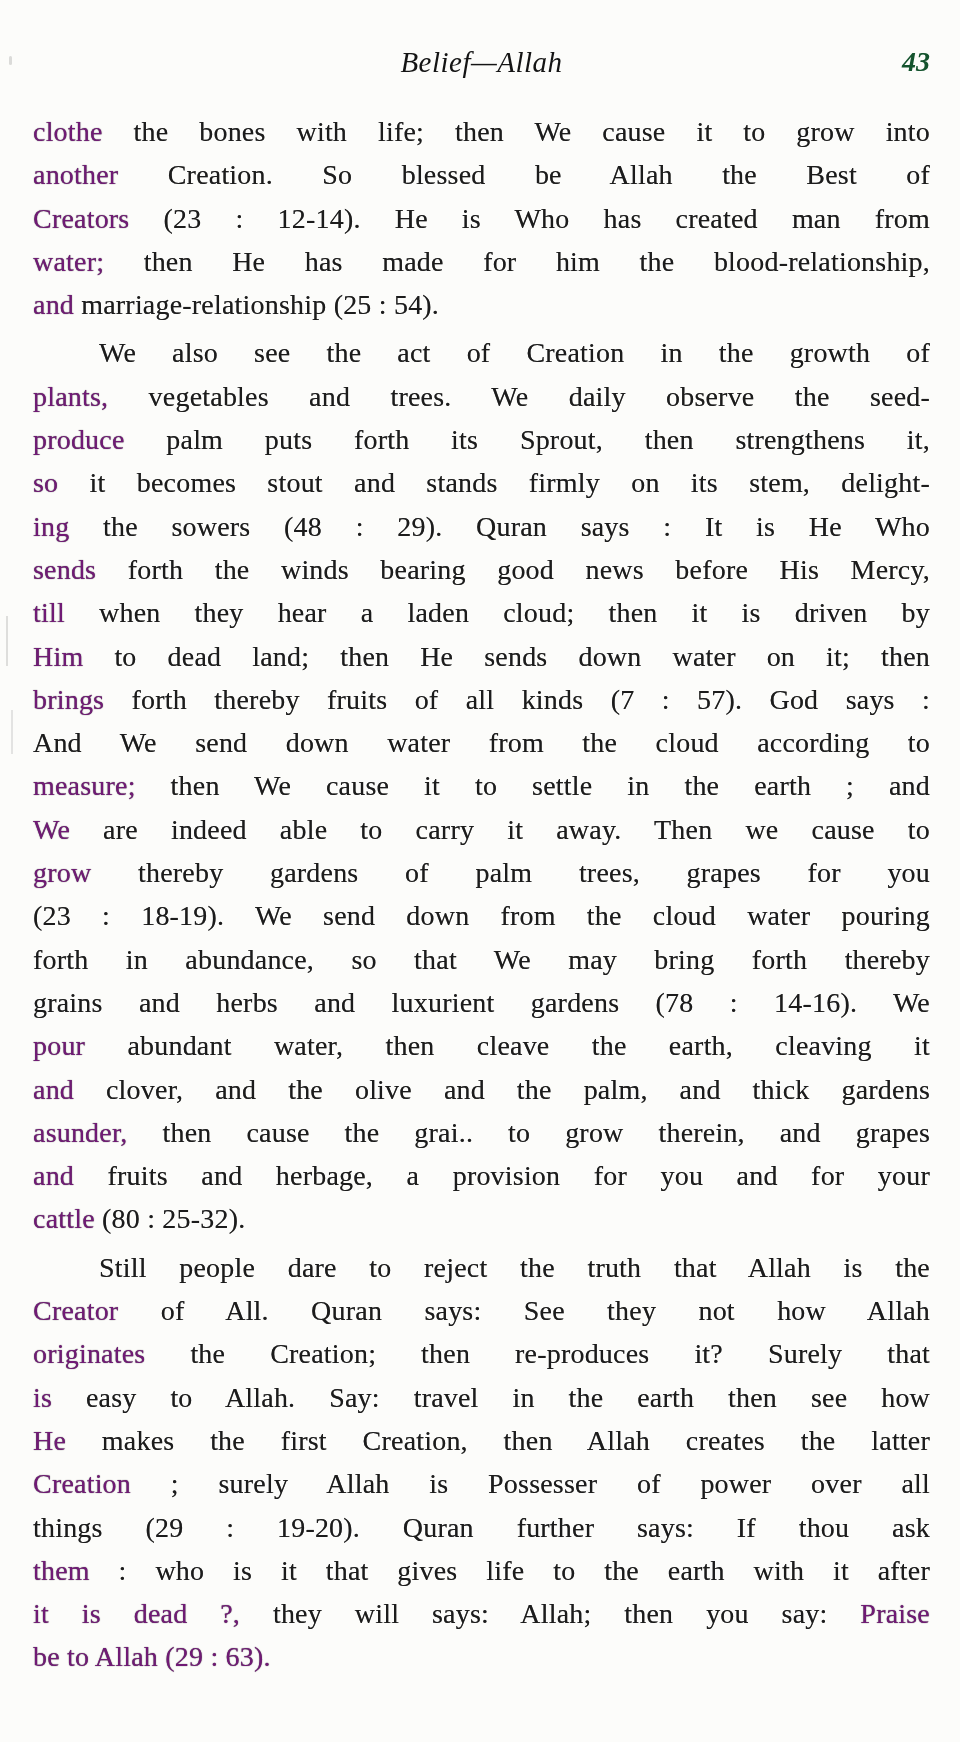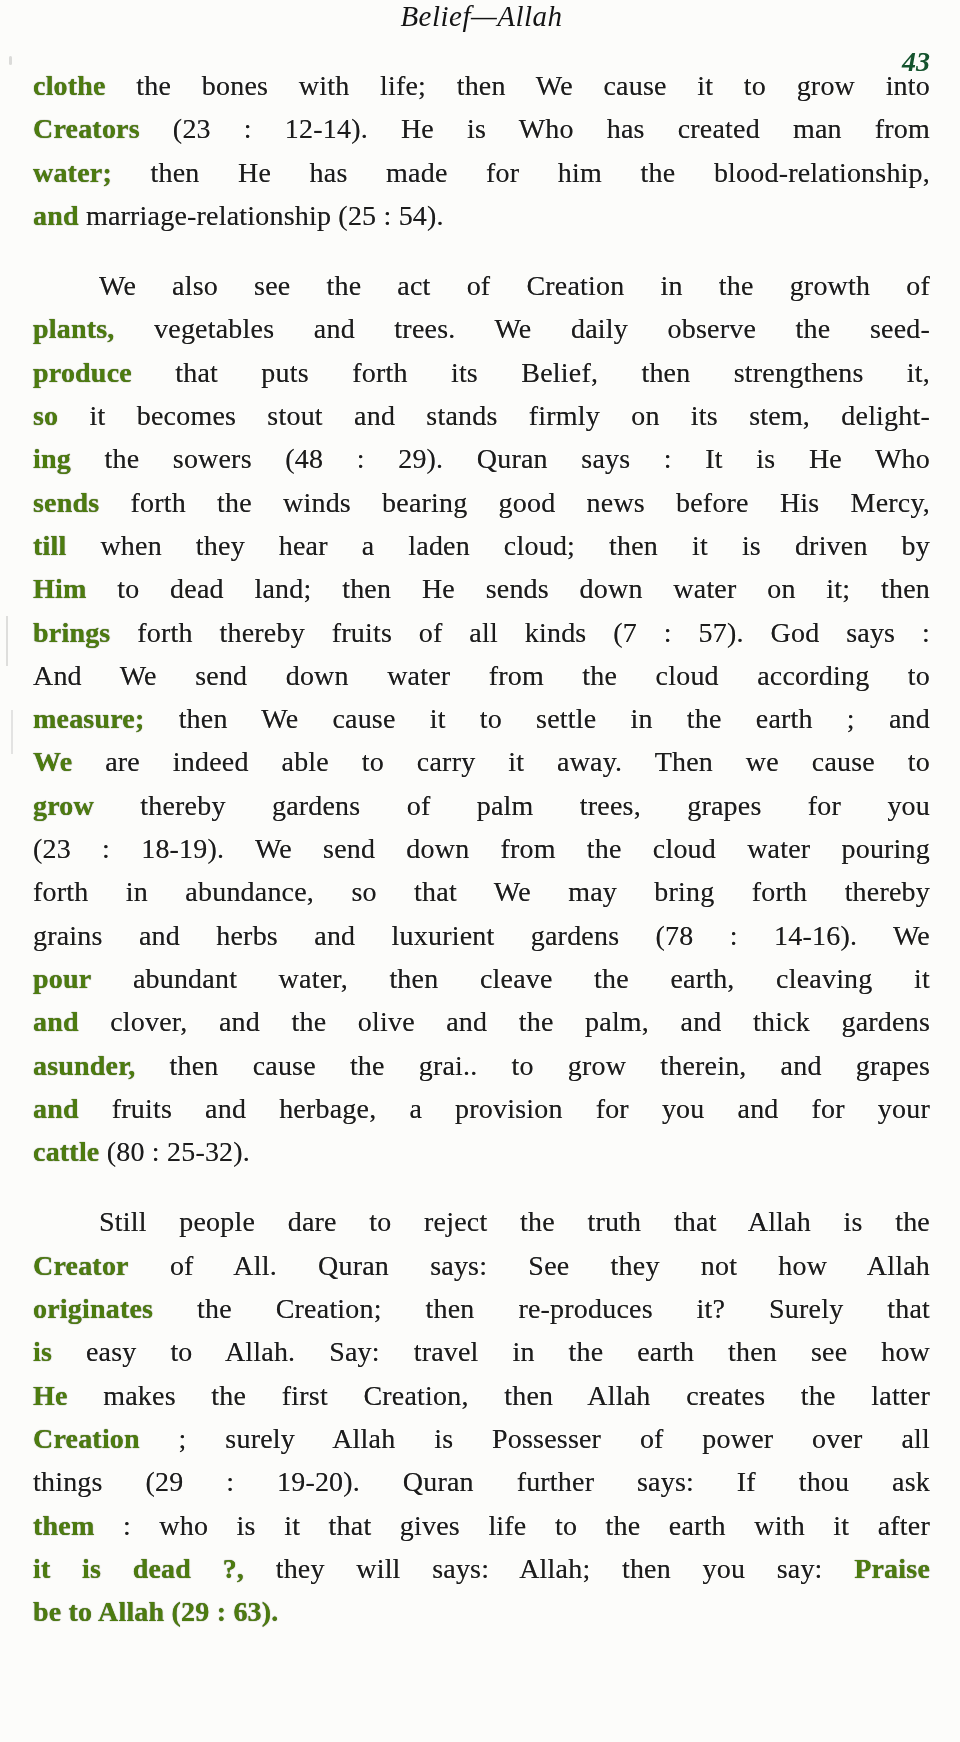--- a/index.html
+++ b/index.html
@@ -11,20 +11,21 @@
     overflow: hidden;
     font-family: "Liberation Serif", serif;
     color: #1c1c1c;
   }
   .content {
     margin-left: 33px;
     width: 897px;
   }
   .running-header {
     position: relative;
+    padding-top: 46px;
     height: 36px;
     text-align: center;
   }
   .running-title {
     font-style: italic;
     font-size: 29px;
     letter-spacing: 0.5px;
     color: #141414;
   }
   .page-number {
@@ -37,35 +38,35 @@
     color: #14532d;
   }
   .page-body {
     margin-top: 28px;
     font-size: 28px;
     line-height: 43.3px;
     letter-spacing: 0.2px;
     text-shadow: 0 0 0.5px rgba(25,25,25,0.6);
   }
   .para { margin: 0; }
-  .para + .para { margin-top: 27px; }
+  .para + .para { margin-top: 5px; }
   .line {
     text-align: justify;
     text-align-last: justify;
     white-space: normal;
   }
   .line.last {
     text-align-last: left;
   }
   .line.first {
     text-indent: 66px;
   }
   .ink-heavy {
-    font-weight: 700;
-    color: #4d7c0f;
+    font-weight: 400;
+    color: #701a75;
     text-shadow: 0 0 1px rgba(10,10,10,0.75);
   }
   .scan-artifact {
     position: absolute;
     background: #bfbfbd;
   }
   .mark1 { left: 9px;  top: 56px;  width: 3px; height: 9px;  opacity: .55; border-radius: 2px; }
   .mark2 { left: 6px;  top: 616px; width: 2px; height: 50px; opacity: .5; }
   .mark3 { left: 11px; top: 710px; width: 2px; height: 44px; opacity: .4; }
 </style>
@@ -81,28 +82,29 @@
   <div class="content">
 
     <div class="running-header">
       <span class="running-title">Belief—Allah</span>
       <span class="page-number">43</span>
     </div>
 
     <main class="page-body">
         <div class="para">
           <div class="line"><span class="ink-heavy">clothe</span><span class="normal"> the bones with life; then We cause it to grow into</span></div>
+          <div class="line"><span class="ink-heavy">another</span><span class="normal"> Creation. So blessed be Allah the Best of</span></div>
           <div class="line"><span class="ink-heavy">Creators</span><span class="normal"> (23 : 12-14). He is Who has created man from</span></div>
           <div class="line"><span class="ink-heavy">water;</span><span class="normal"> then He has made for him the blood-relationship,</span></div>
           <div class="line last"><span class="ink-heavy">and</span><span class="normal"> marriage-relationship (25 : 54).</span></div>
         </div>
         <div class="para">
           <div class="line first"><span class="normal">We also see the act of Creation in the growth of</span></div>
           <div class="line"><span class="ink-heavy">plants,</span><span class="normal"> vegetables and trees. We daily observe the seed-</span></div>
-          <div class="line"><span class="ink-heavy">produce</span><span class="normal"> that puts forth its Belief, then strengthens it,</span></div>
+          <div class="line"><span class="ink-heavy">produce</span><span class="normal"> palm puts forth its Sprout, then strengthens it,</span></div>
           <div class="line"><span class="ink-heavy">so</span><span class="normal"> it becomes stout and stands firmly on its stem, delight-</span></div>
           <div class="line"><span class="ink-heavy">ing</span><span class="normal"> the sowers (48 : 29). Quran says : It is He Who</span></div>
           <div class="line"><span class="ink-heavy">sends</span><span class="normal"> forth the winds bearing good news before His Mercy,</span></div>
           <div class="line"><span class="ink-heavy">till</span><span class="normal"> when they hear a laden cloud; then it is driven by</span></div>
           <div class="line"><span class="ink-heavy">Him</span><span class="normal"> to dead land; then He sends down water on it; then</span></div>
           <div class="line"><span class="ink-heavy">brings</span><span class="normal"> forth thereby fruits of all kinds (7 : 57). God says :</span></div>
           <div class="line"><span class="normal">And We send down water from the cloud according to</span></div>
           <div class="line"><span class="ink-heavy">measure;</span><span class="normal"> then We cause it to settle in the earth ; and</span></div>
           <div class="line"><span class="ink-heavy">We</span><span class="normal"> are indeed able to carry it away. Then we cause to</span></div>
           <div class="line"><span class="ink-heavy">grow</span><span class="normal"> thereby gardens of palm trees, grapes for you</span></div>

